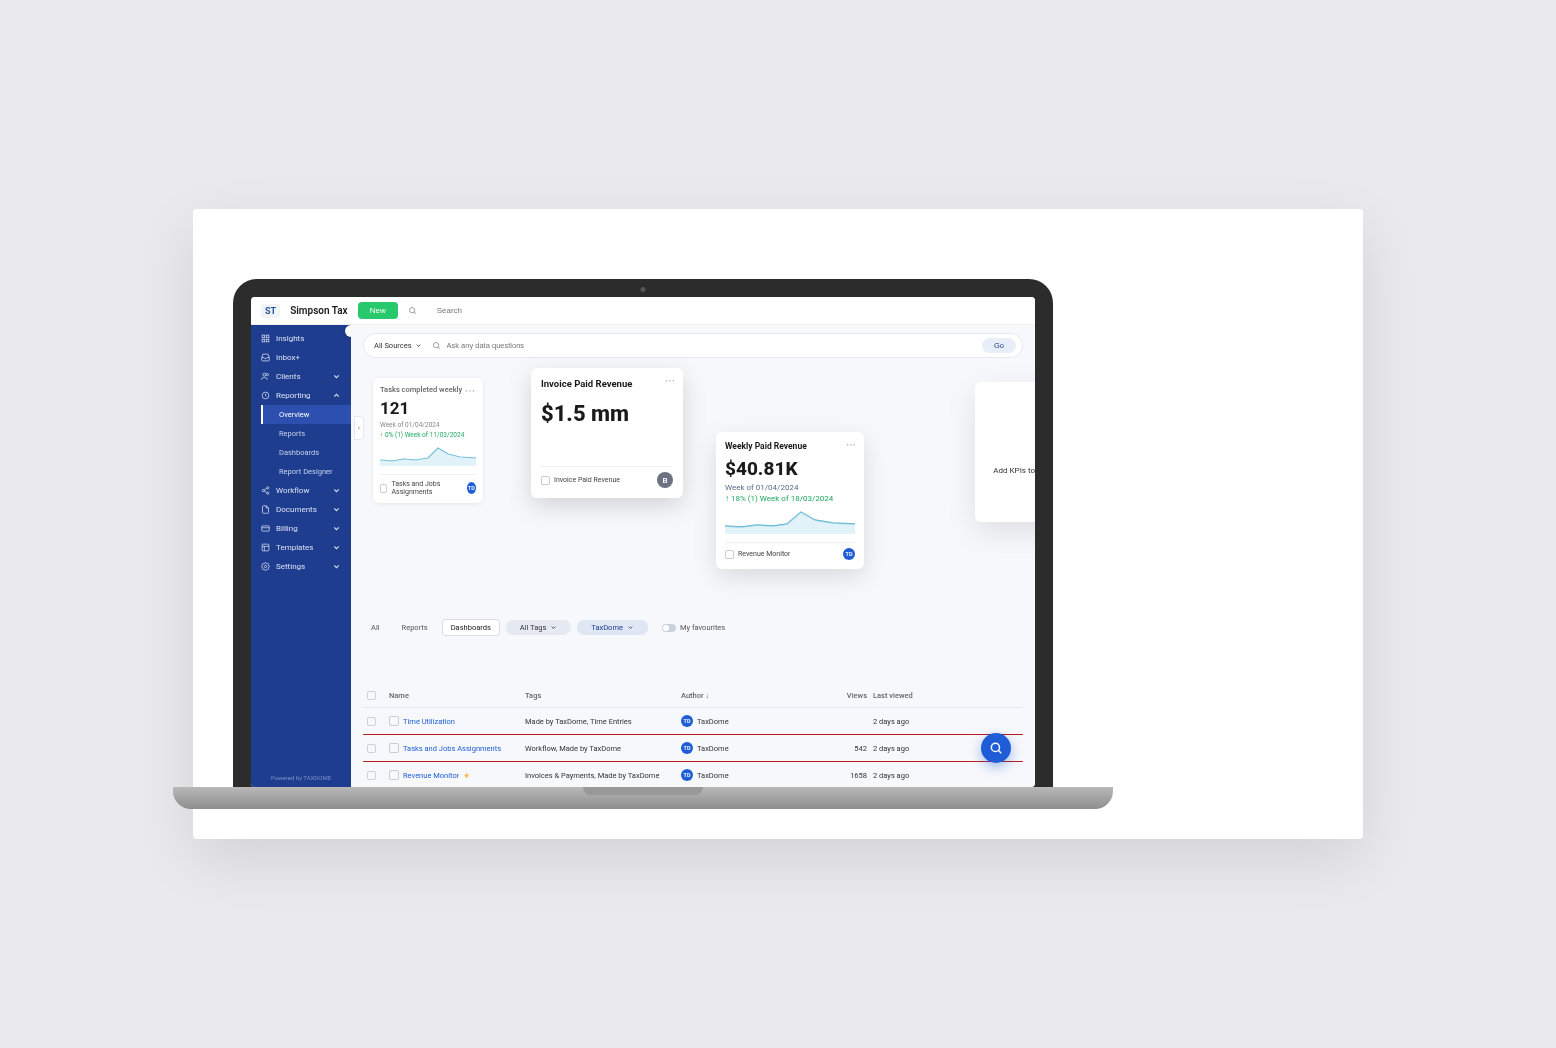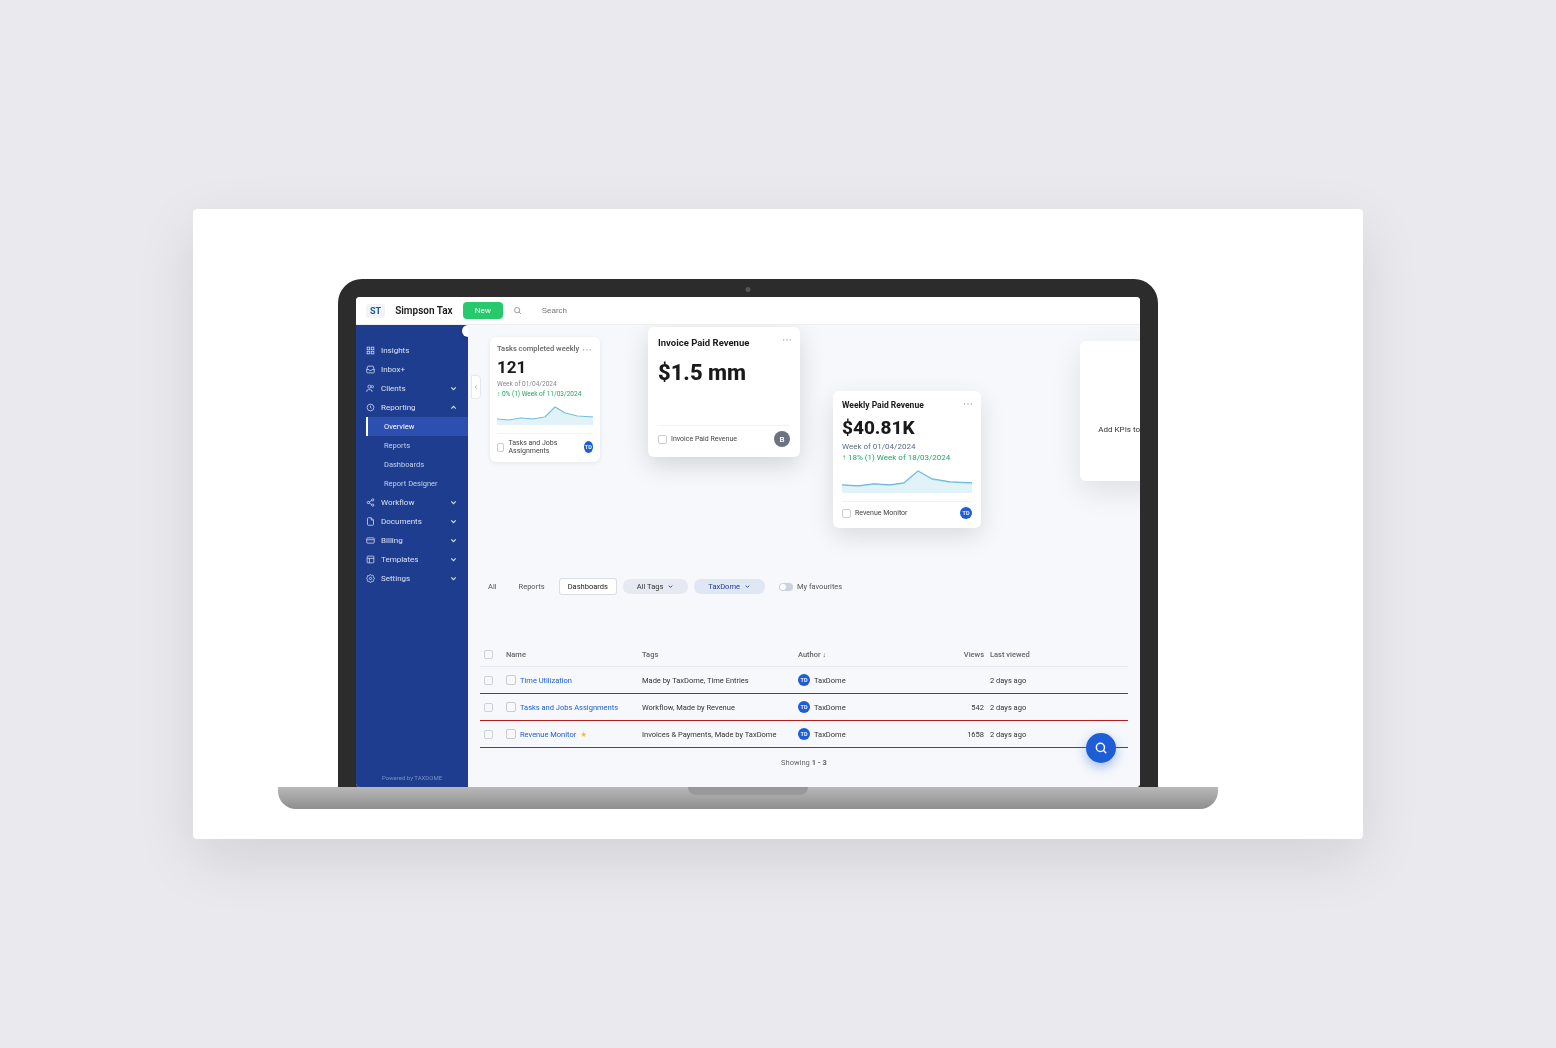--- a/index.html
+++ b/index.html
@@ -1,33 +1,33 @@
 <!DOCTYPE html>
 <html><head>
 <meta charset="utf-8">
 <style>
 * { box-sizing: border-box; margin: 0; padding: 0; }
 body { font-family: -apple-system, BlinkMacSystemFont, 'Segoe UI', Roboto, sans-serif; background: #e9e9ee; display: flex; align-items: center; justify-content: center; min-height: 100vh; padding: 40px; }
-.frame { background: #fff; width: 1170px; padding: 70px 40px 30px; border-radius: 4px; box-shadow: 0 20px 60px rgba(0,0,0,0.1); display: flex; justify-content: center; }
+.frame { background: #fff; width: 1170px; padding: 70px 40px 30px; border-radius: 4px; box-shadow: 0 20px 60px rgba(0,0,0,0.1); display: flex; justify-content: flex-start; }
 .laptop { position: relative; }
 .laptop-body { background: #2c2c2c; border-radius: 24px 24px 0 0; padding: 18px 18px 0; width: 820px; position: relative; }
 .laptop-camera { position: absolute; top: 8px; left: 50%; transform: translateX(-50%); width: 5px; height: 5px; background: #555; border-radius: 50%; }
 .laptop-base { background: linear-gradient(#b8b8b8, #8e8e8e); height: 22px; width: 940px; margin-left: -60px; border-radius: 0 0 18px 18px; position: relative; }
 .laptop-notch { position: absolute; top: 0; left: 50%; transform: translateX(-50%); width: 120px; height: 8px; background: #999; border-radius: 0 0 12px 12px; }
 .screen { background: #f5f7fa; width: 784px; height: 490px; border-radius: 4px; overflow: hidden; display: flex; flex-direction: column; font-size: 8px; position: relative; }
 
 .topbar { background: #fff; height: 28px; display: flex; align-items: center; padding: 0 10px; gap: 10px; border-bottom: 1px solid #eee; }
 .logo-badge { background: #f1f3f6; color: #1e5496; font-weight: 700; font-size: 9px; padding: 2px 4px; border-radius: 3px; }
 .app-title { font-weight: 600; font-size: 10px; color: #1a1a1a; }
 .new-btn { background: #28c96c; color: #fff; border: none; padding: 4px 12px; border-radius: 4px; font-size: 8px; font-weight: 500; cursor: pointer; }
 .search-wrap { display: flex; align-items: center; gap: 20px; color: #999; flex: 1; }
 .search-wrap input { border: none; outline: none; font-size: 8px; background: transparent; flex: 1; }
 
 .body { flex: 1; display: flex; overflow: hidden; }
-.sidebar { width: 112px; background: #1e3d8f; color: #fff; display: flex; flex-direction: column; padding-top: 16px; position: relative; }
+.sidebar { width: 100px; background: #1e3d8f; color: #fff; display: flex; flex-direction: column; padding-top: 4px; position: relative; }
 .sidebar-collapse { position: absolute; top: 0; right: -6px; width: 12px; height: 12px; background: #fff; border-radius: 50%; box-shadow: 0 1px 3px rgba(0,0,0,0.2); }
 .nav-item { display: flex; align-items: center; padding: 5px 10px; gap: 6px; font-size: 8px; cursor: pointer; color: #d8e0f2; position: relative; }
 .nav-item.has-children { justify-content: space-between; }
 .nav-item .left { display: flex; align-items: center; gap: 6px; }
 .nav-item svg { width: 9px; height: 9px; }
 .chev { width: 7px; height: 7px; }
 .nav-sub { padding-left: 10px; }
 .nav-sub-item { padding: 5px 10px 5px 16px; font-size: 7.5px; color: #c4d0ea; cursor: pointer; border-left: 2px solid transparent; }
 .nav-sub-item.active { background: #2d50b0; color: #fff; border-left: 2px solid #fff; }
 .sidebar-footer { margin-top: auto; text-align: center; padding: 6px; font-size: 6px; color: #7a8fc9; }
@@ -227,20 +227,34 @@
                   <span>Settings</span>
                 </div>
             <svg class="chev" viewBox="0 0 24 24" fill="none" stroke="#d8e0f2" stroke-width="3">
                   <polyline points="6 9 12 15 18 9"></polyline>
                 </svg>
           </div>
           <div class="sidebar-footer">Powered by TAXDOME</div>
         </div>
 
         <div class="main">
+          <div class="query-bar">
+            <div class="src-pill">
+              <span>All Sources</span>
+              <svg width="7" height="7" viewBox="0 0 24 24" fill="none" stroke="#333" stroke-width="3">
+                    <polyline points="6 9 12 15 18 9"></polyline>
+                  </svg>
+            </div>
+            <svg width="9" height="9" viewBox="0 0 24 24" fill="none" stroke="#999" stroke-width="2.5">
+                  <circle cx="11" cy="11" r="7"></circle>
+                  <line x1="21" y1="21" x2="16" y2="16"></line>
+                </svg>
+            <input class="query-input" placeholder="Ask any data questions" style="">
+            <button class="go-btn">Go</button>
+          </div>
 
           <div class="kpi-row">
             <div class="collapse-handle">
               <svg width="6" height="6" viewBox="0 0 24 24" fill="none" stroke="#888" stroke-width="3">
                     <polyline points="15 18 9 12 15 6"></polyline>
                   </svg>
             </div>
 
             <div class="kpi-card kpi-small">
               <div class="kpi-more">⋯</div>
@@ -339,21 +353,21 @@
               <div style="text-align:right"></div>
               <div>2 days ago</div>
             </div>
 
             <div class="table-row">
               <div class="chk"></div>
               <div class="name-cell">
                     <span class="name-icon"></span>
                     <span>Tasks and Jobs Assignments</span>
                   </div>
-              <div>Workflow, Made by Revenue</div>
+              <div>Workflow, Made by TaxDome</div>
               <div class="author-cell">
                     <span class="td-avatar" style="margin:0">TD</span>
                     <span>TaxDome</span>
                   </div>
               <div style="text-align:right">542</div>
               <div>2 days ago</div>
             </div>
 
             <div class="table-row">
               <div class="chk"></div>

